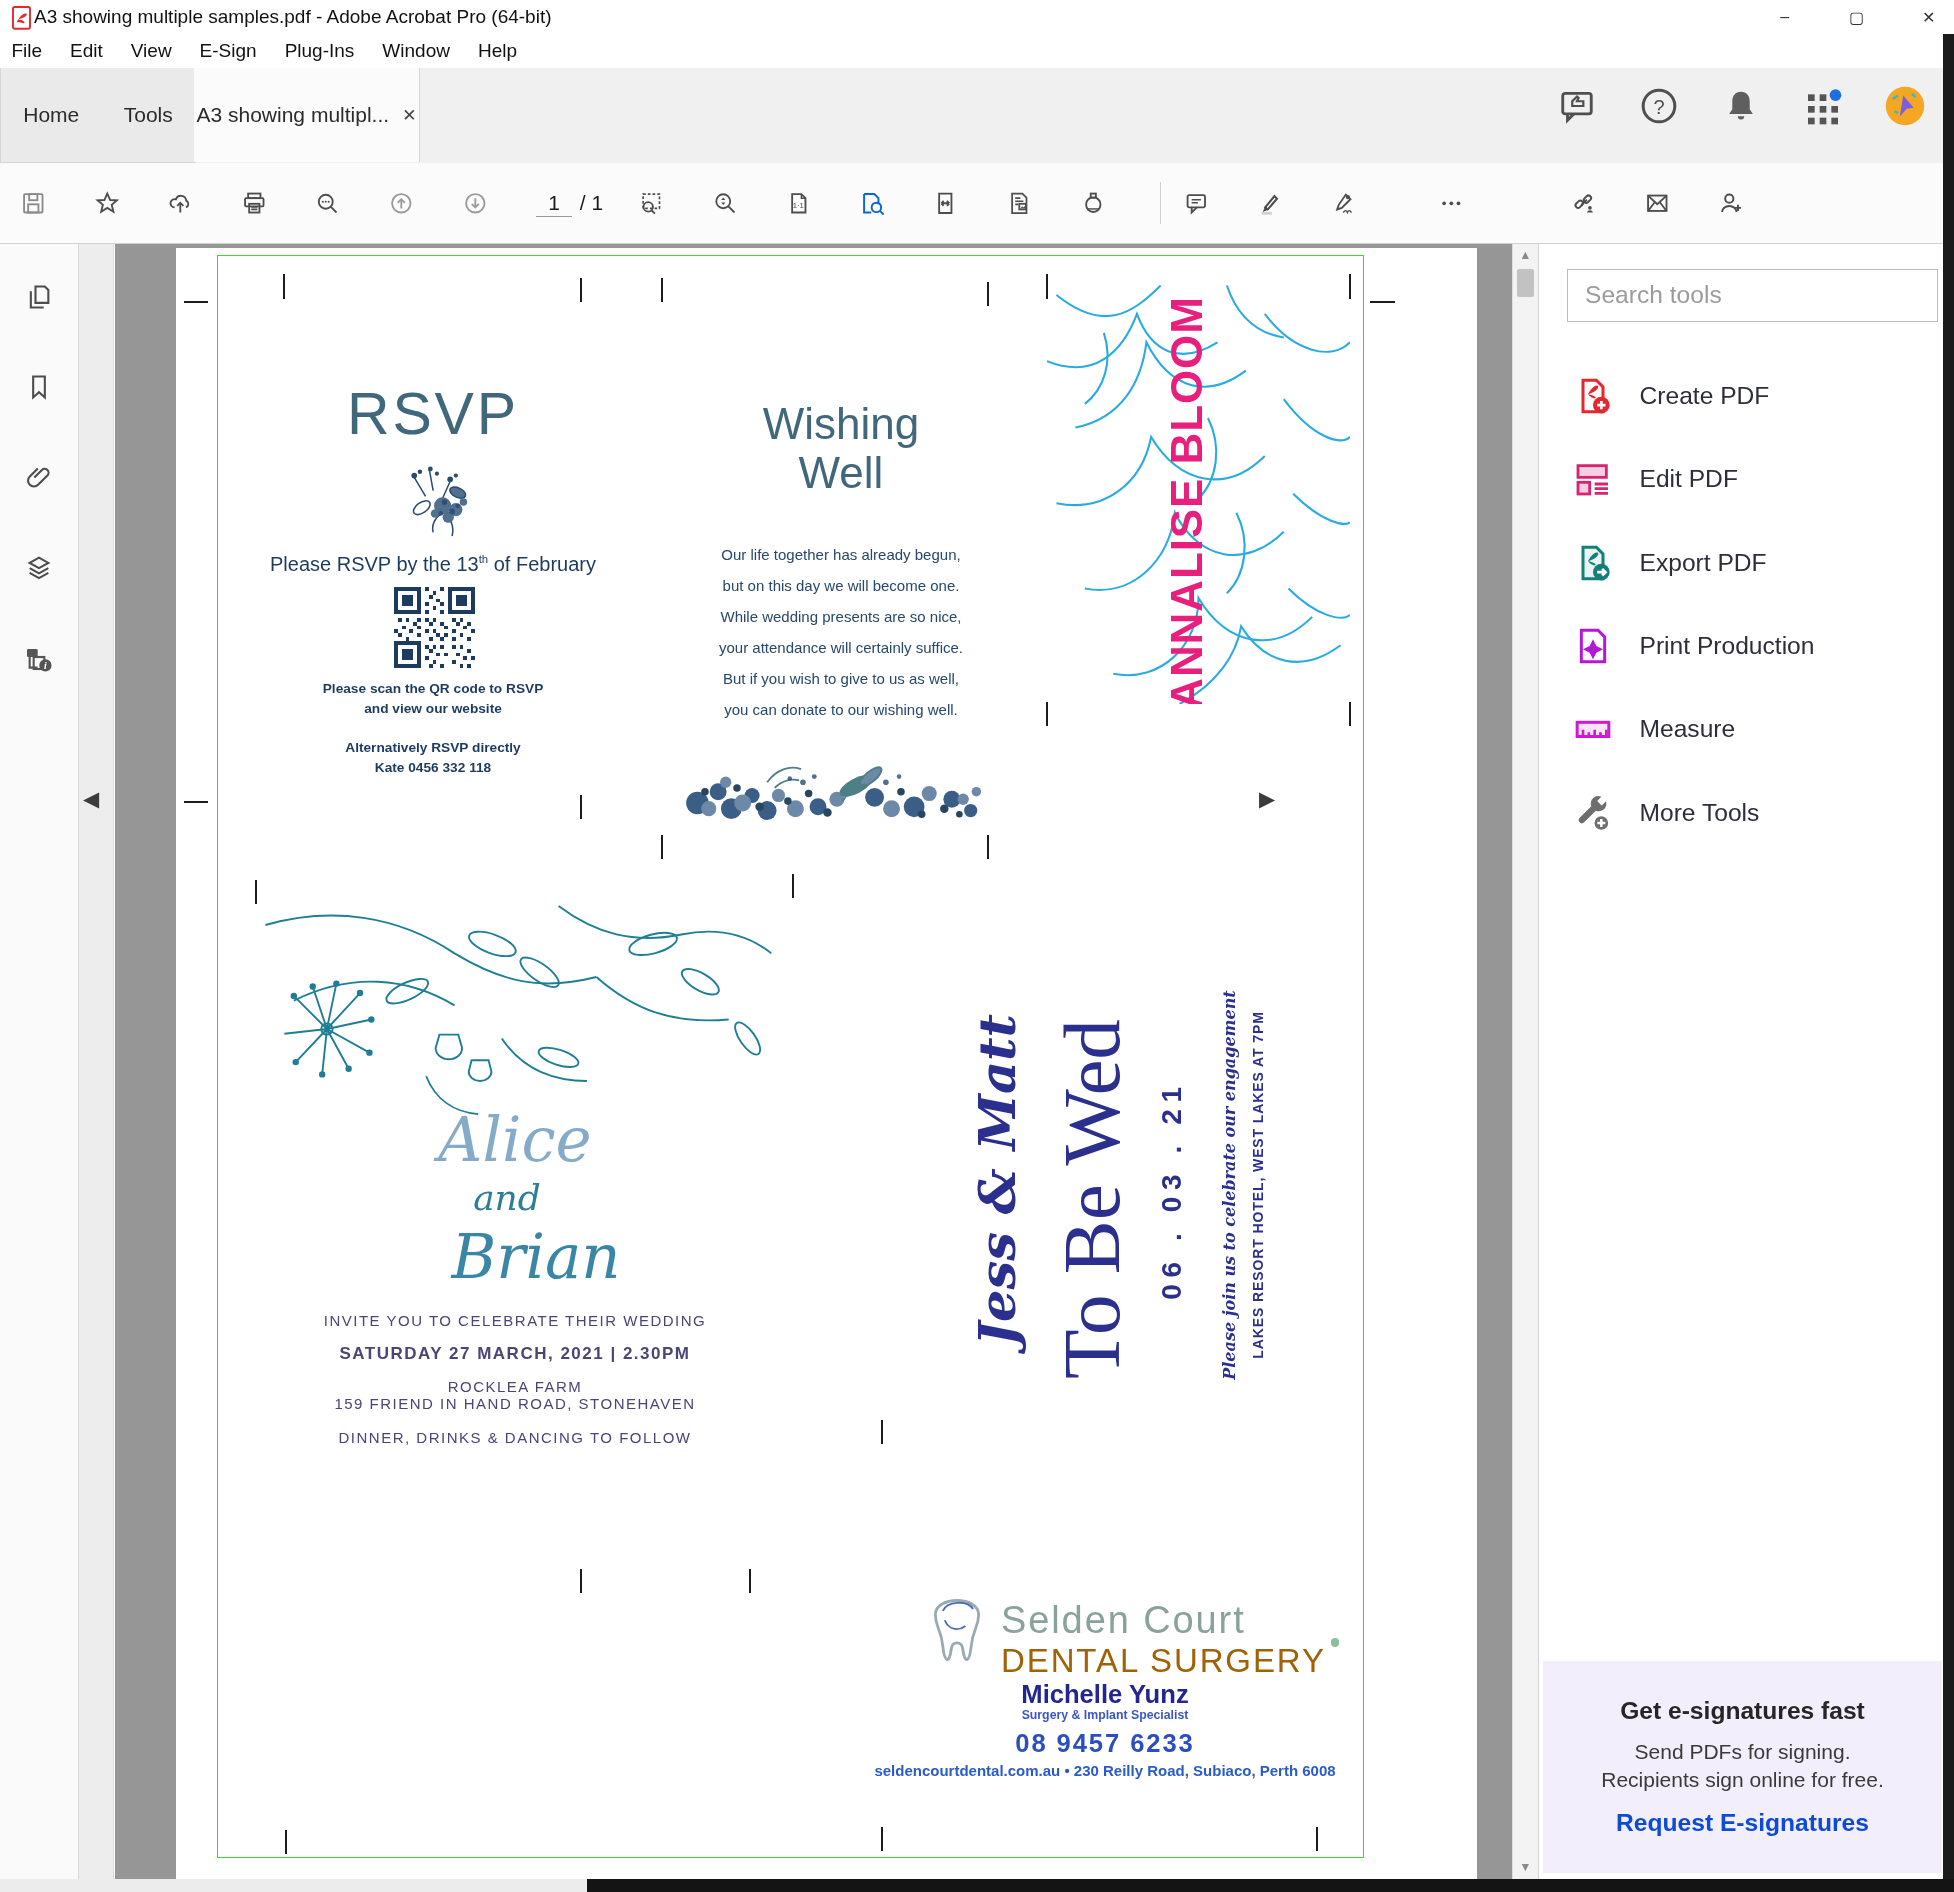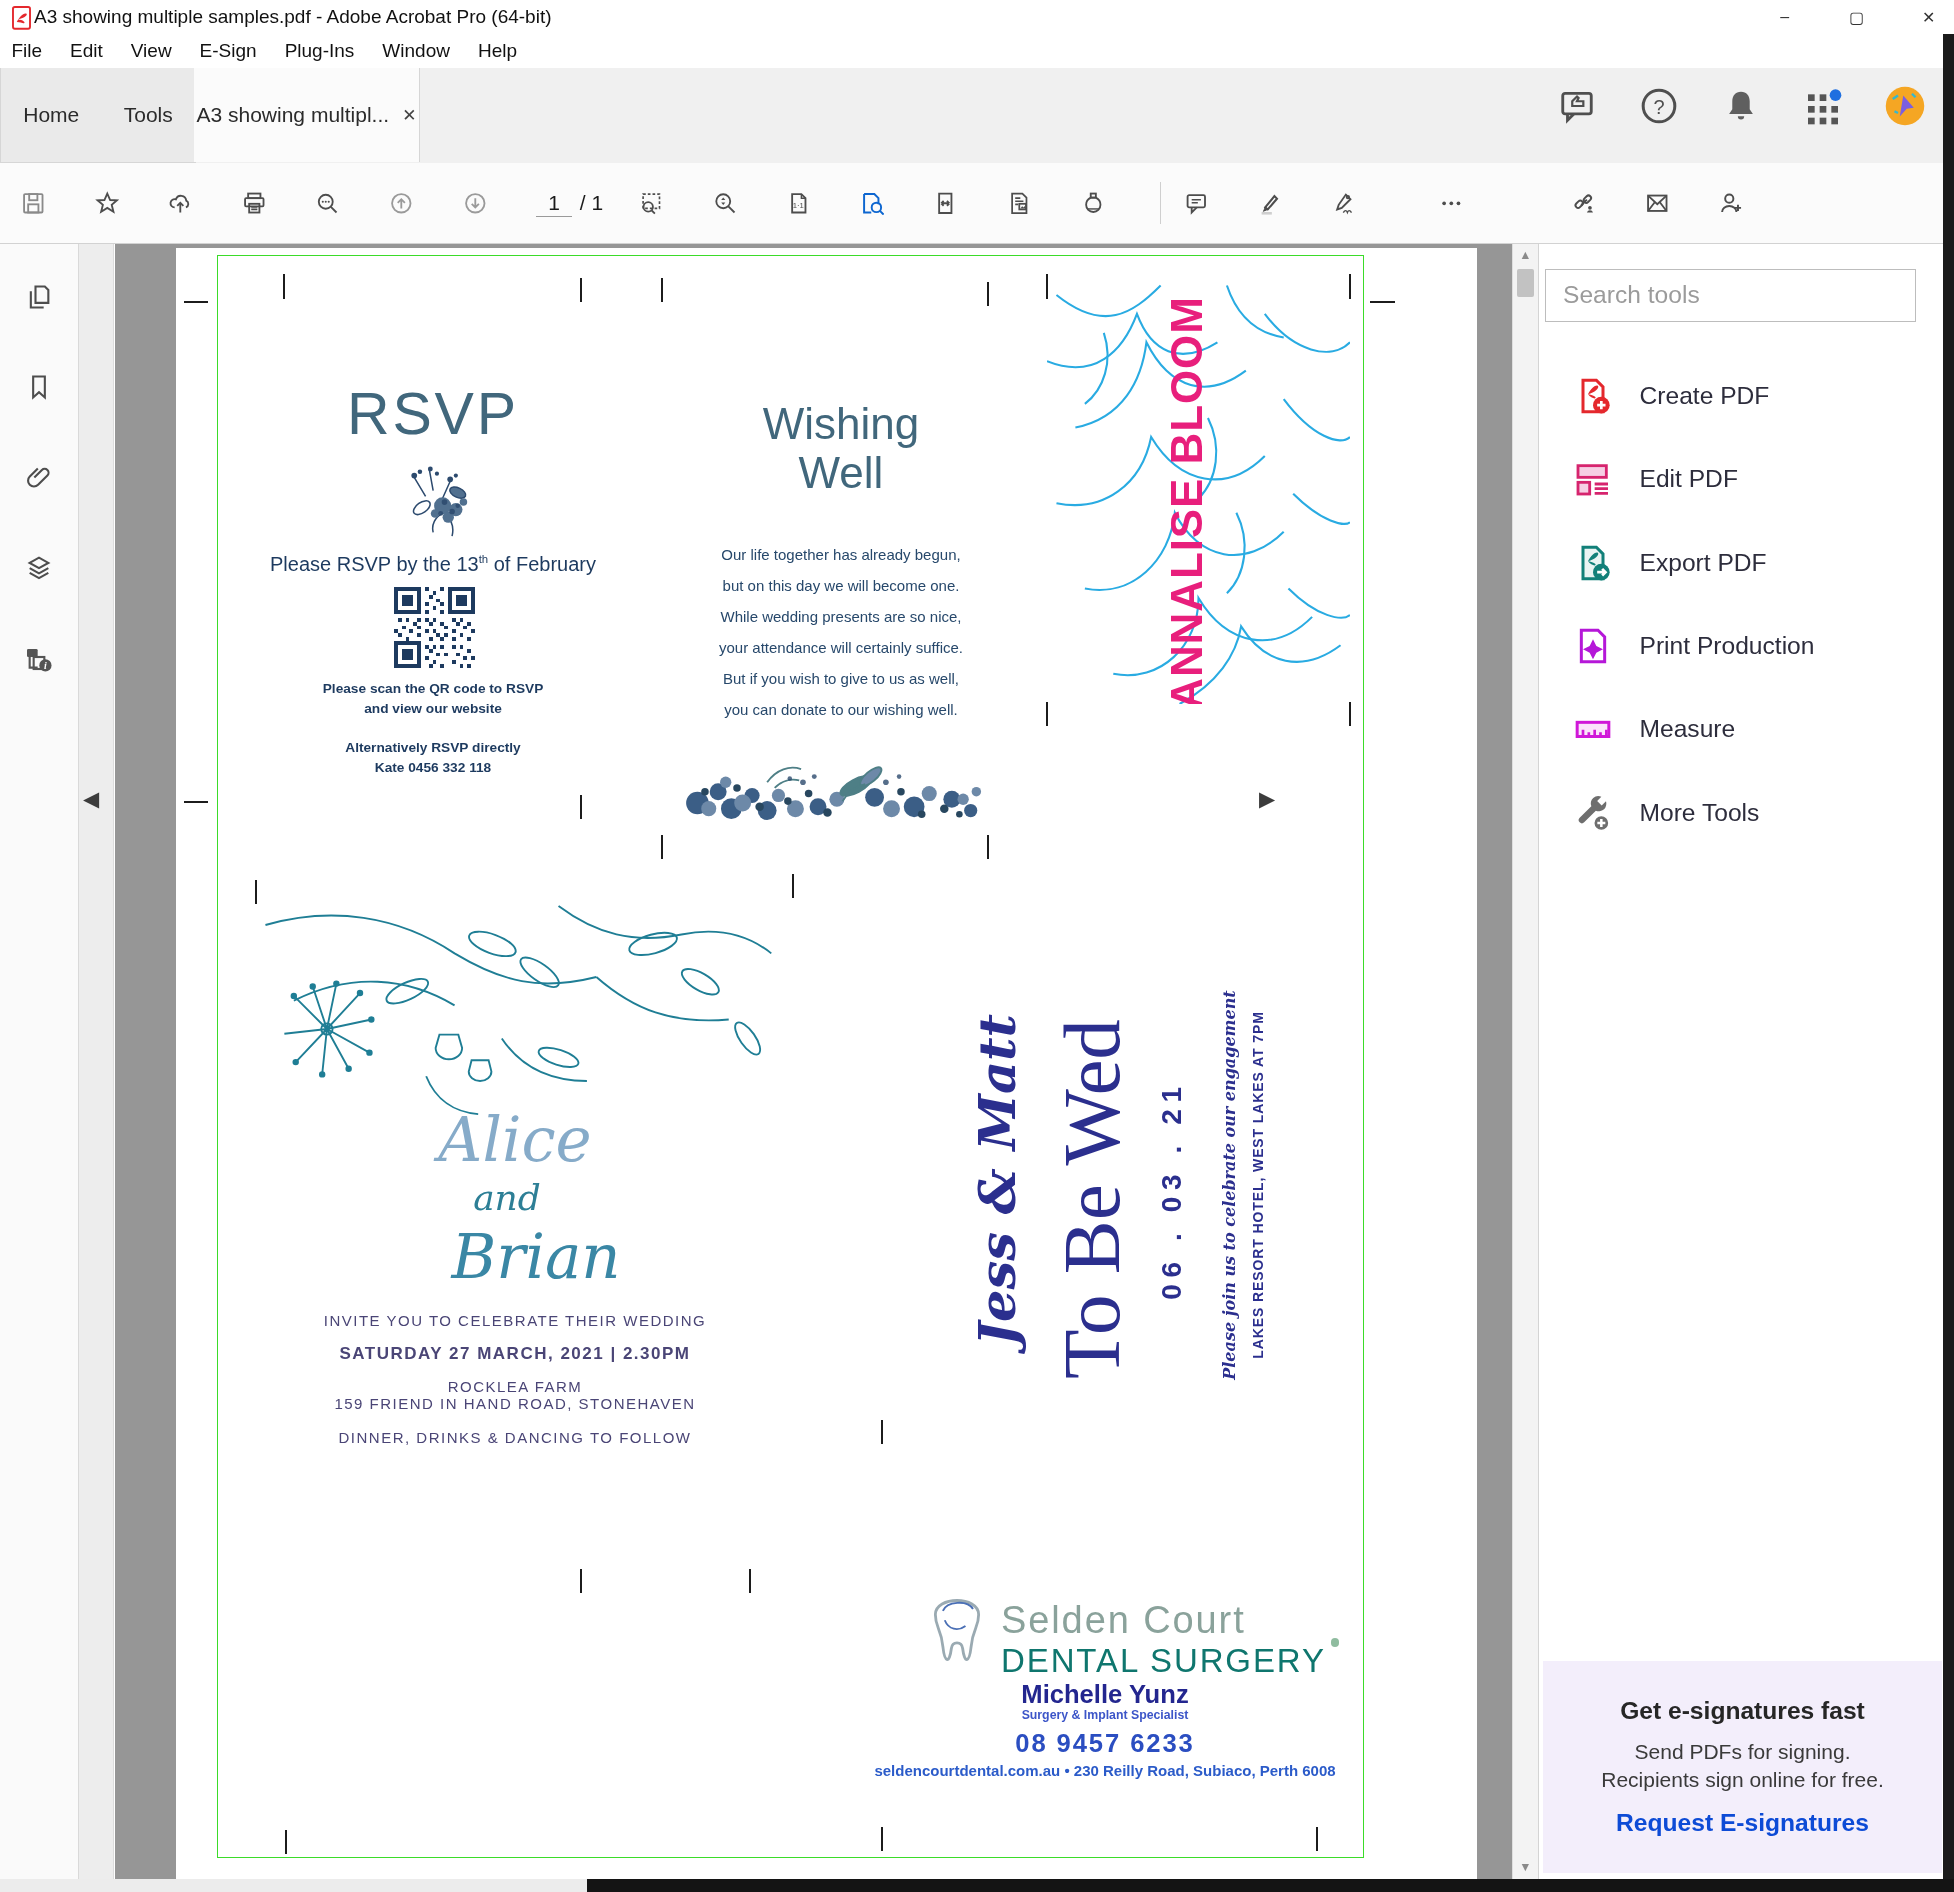--- a/index.html
+++ b/index.html
@@ -68,37 +68,37 @@
   .eng{color:#2b2f8e;}
   .eng-script{font-size:51px;font-weight:bold;}
   .eng-title{font-family:"Liberation Serif",serif;font-size:81px;}
   .eng-date{font-size:28px;letter-spacing:6.6px;font-weight:bold;}
   .eng-small{font-size:16px;font-weight:bold;}
   .eng-venue{font-size:14px;font-weight:bold;letter-spacing:0.9px;}
 
   .annalise{font-size:44px;font-weight:bold;color:#e81f7c;letter-spacing:0.9px;}
 
   .sc-name{font-size:38px;color:#8aa29b;letter-spacing:1.9px;}
-  .sc-sub{font-size:33px;color:#0f766e;letter-spacing:1.9px;position:relative;}
+  .sc-sub{font-size:33px;color:#a16207;letter-spacing:1.9px;position:relative;}
   .sc-dot{position:absolute;width:8.5px;height:8.5px;border-radius:50%;background:#8fbc9f;right:-13.2px;top:-3.8px;}
   .sc-person{font-size:25.6px;font-weight:bold;color:#23268f;}
   .sc-role{font-size:12.3px;font-weight:bold;color:#3c55c8;}
   .sc-phone{font-size:25.6px;font-weight:bold;color:#2b4ec1;letter-spacing:1.9px;}
   .sc-footer{font-size:15px;font-weight:bold;color:#2b5bc9;}
 
   
   #scrollbar{position:absolute;left:1512px;top:244px;width:24.6px;height:1635px;background:#f3f3f3;border-left:0.9px solid #dedede;}
   #scrollbar .arrow{position:absolute;left:0;width:24.6px;height:23px;color:#8a8a8a;font-size:12.3px;text-align:center;line-height:23px;}
   #sb-thumb{position:absolute;left:3.8px;top:24.6px;width:17px;height:28px;background:#c2c2c2;border-radius:1.9px;}
 
   .collapse{position:absolute;font-size:21px;color:#3c3c3c;}
 
   
   #right-panel{position:absolute;left:1538px;top:244px;width:416px;height:1635px;background:#ffffff;border-left:0.9px solid #d4d4d4;box-sizing:border-box;}
-  #search-tools{position:absolute;left:6px;top:24.6px;width:371px;height:53px;border:0.9px solid #bdbdbd;background:#fff;font-size:24.6px;color:#444;padding:16px 17px;box-sizing:border-box;font-family:"Liberation Sans",sans-serif;}
+  #search-tools{position:absolute;left:28px;top:24.6px;width:371px;height:53px;border:0.9px solid #bdbdbd;background:#fff;font-size:24.6px;color:#444;padding:16px 17px;box-sizing:border-box;font-family:"Liberation Sans",sans-serif;}
   #search-tools::placeholder{color:#9b9b9b;}
   .tool-item{position:absolute;left:0;width:416px;height:61px;display:flex;align-items:center;gap:26.5px;padding-left:34px;box-sizing:border-box;}
   .tool-item .lbl{font-size:24.6px;color:#2d2d3c;}
 
   
   #esign{position:absolute;left:1543px;top:1661px;width:399px;height:212px;background:#f3eefb;text-align:center;}
   #esign .t{font-size:24.6px;font-weight:bold;color:#262626;margin-top:36px;}
   #esign .b{font-size:21px;color:#3a3a3a;line-height:28px;margin-top:13.2px;}
   #esign .l{font-size:24.6px;font-weight:bold;color:#0d4bd6;margin-top:15px;}
 

